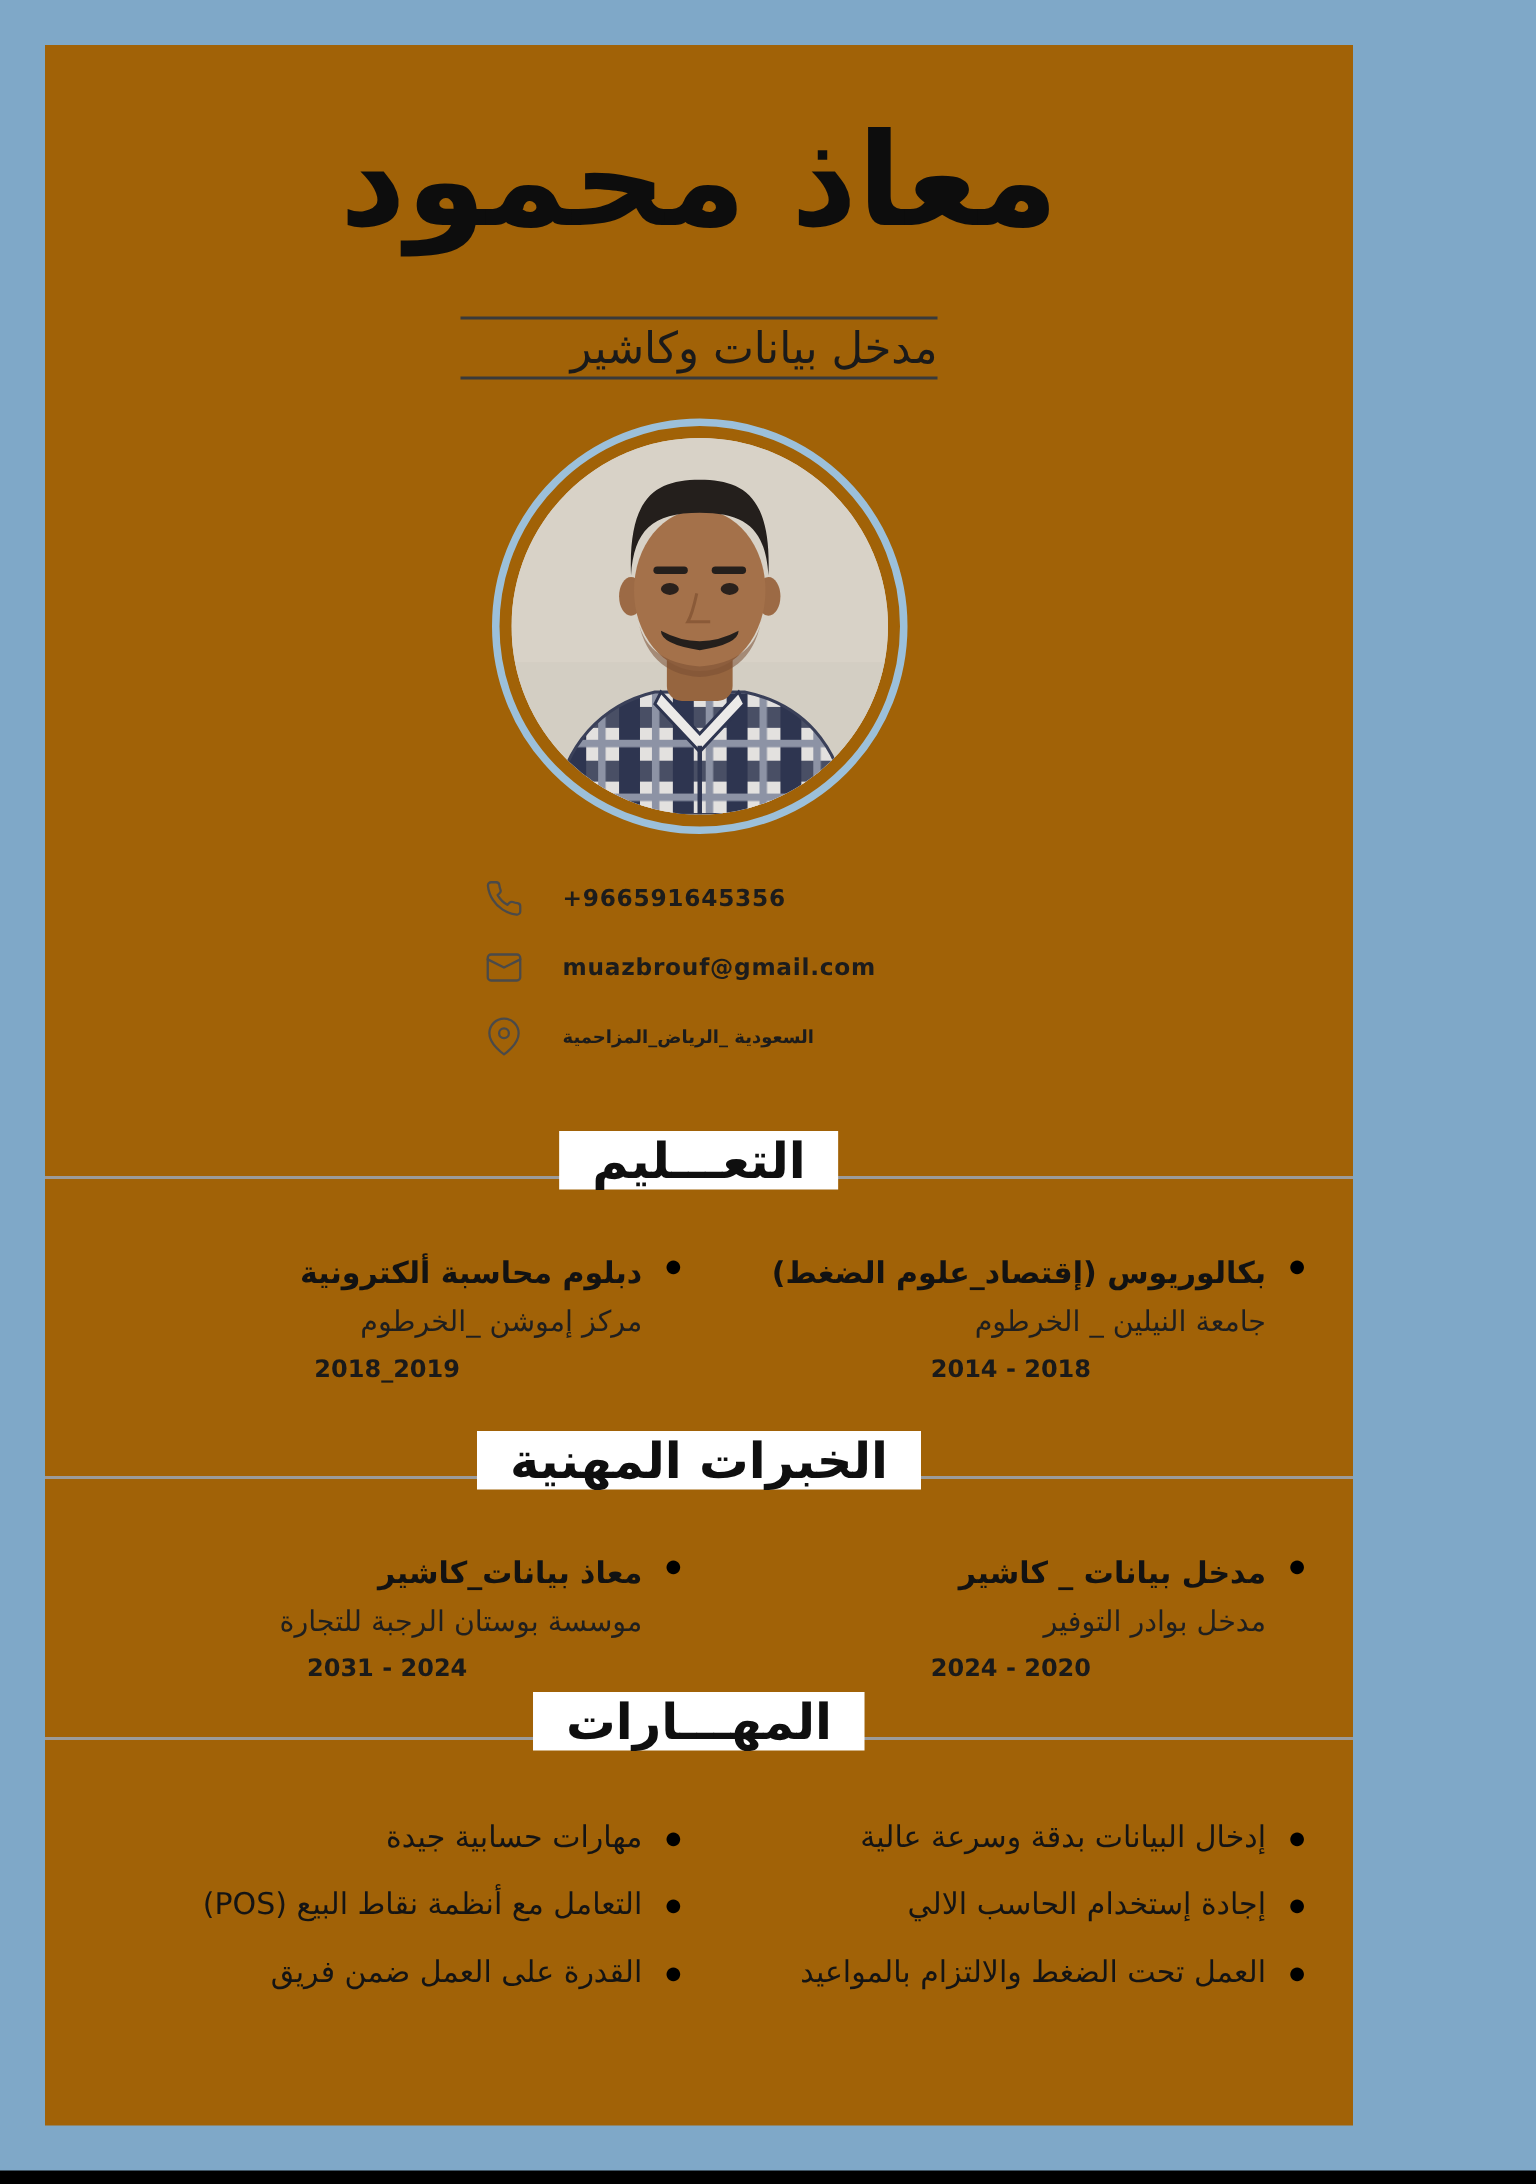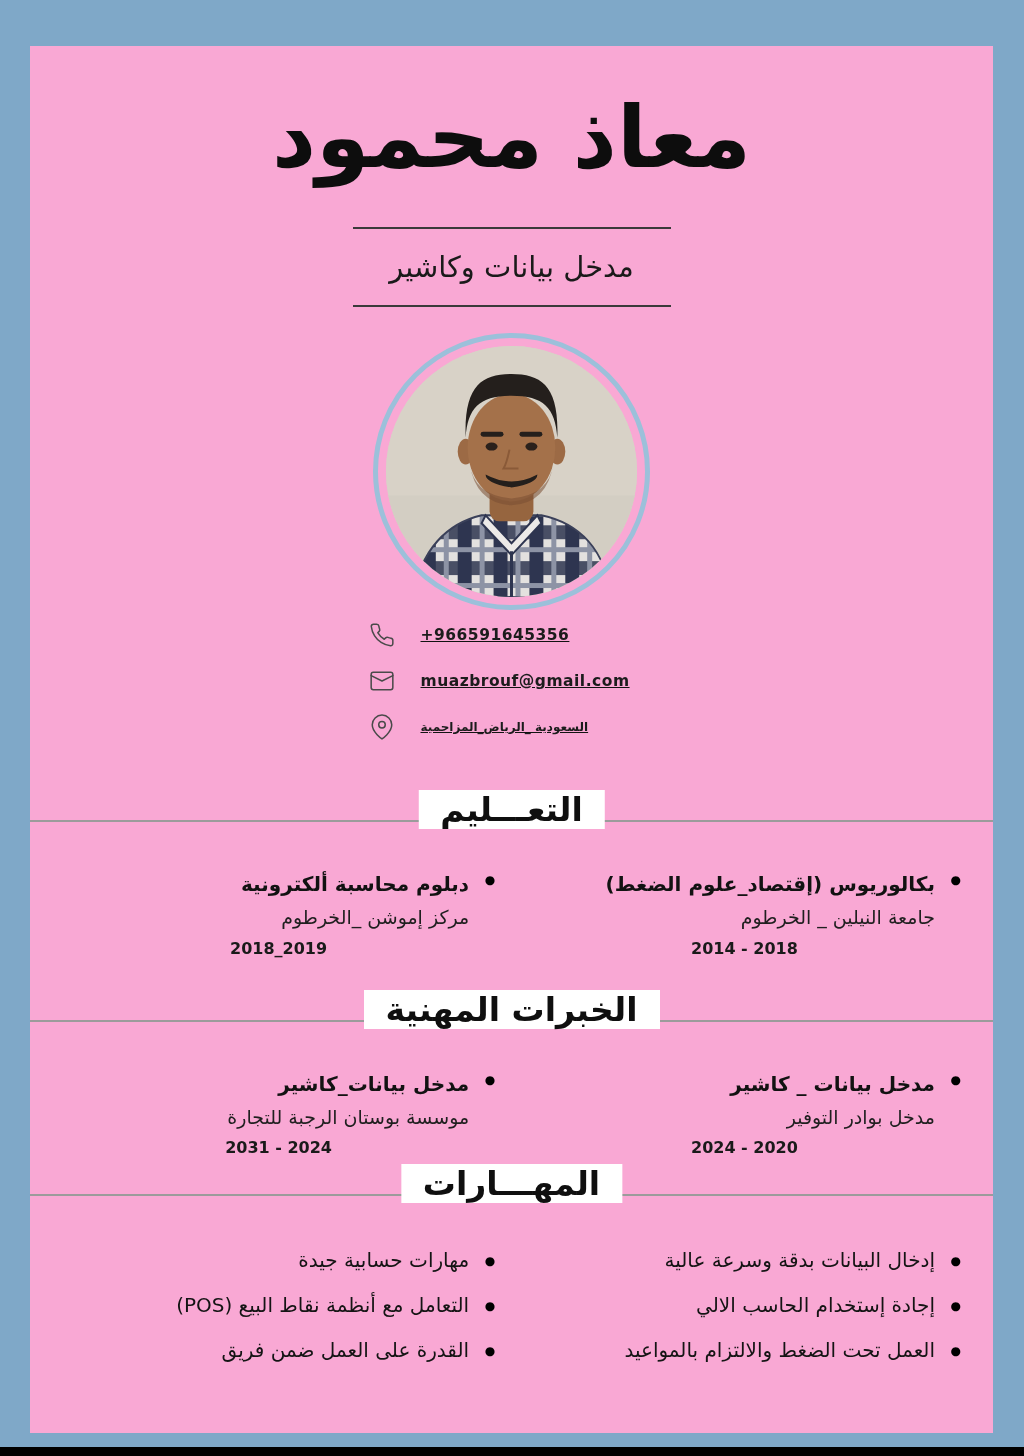--- a/index.html
+++ b/index.html
@@ -4,47 +4,47 @@
 <style>
   html,body{margin:0;padding:0;}
   body{
     width:1024px;height:1456px;position:relative;
     background:#7fa8c8;
     font-family:"DejaVu Sans",sans-serif;
     -webkit-font-smoothing:antialiased;
     overflow:hidden;
   }
   .page{
-    position:absolute;left:30px;top:46px;width:963px;height:1387px;
-    background:#f9a8d4;direction:rtl;color:#121212;overflow:hidden;
+    position:absolute;left:30px;top:30px;width:872px;height:1387px;
+    background:#a16207;direction:rtl;color:#121212;overflow:hidden;
   }
   .blackbar{position:absolute;left:0;bottom:0;width:1024px;height:9px;background:#000;}
 
   
   h1.name{
     margin:40px 0 0;text-align:center;
     font-size:86px;line-height:1.2;font-weight:bold;color:#0d0d0d;
   }
   .subtitle-box{
     width:318px;margin:38px auto 0;
     border-top:2px solid #3a3a3a;border-bottom:2px solid #3a3a3a;
-    padding:21px 0;text-align:center;
+    padding:2px 0;text-align:right;
   }
   .subtitle{font-size:29px;color:#1a1a1a;}
 
   
   .photo-ring{
     width:277px;height:277px;box-sizing:border-box;margin:26px auto 0;
     border-radius:50%;border:5px solid #9cc0da;
     display:flex;align-items:center;justify-content:center;
   }
   .photo{width:251px;height:251px;border-radius:50%;overflow:hidden;background:#d8d2c7;}
 
   
-  .contact{width:300px;margin:12px auto 0;direction:ltr;padding-left:14px;text-decoration:underline;}
+  .contact{width:300px;margin:30px auto 0;direction:ltr;padding-left:14px;}
   .contact-row{display:flex;align-items:center;margin-bottom:20px;height:26px;}
   .cicon{width:26px;height:26px;margin-right:26px;flex:none;color:#4a4a4a;}
   .cicon svg{width:100%;height:100%;}
   .ctext{font-size:15.5px;font-weight:600;letter-spacing:.5px;color:#1c1c1c;white-space:nowrap;}
   .ctext.rtl{direction:rtl;font-size:12px;}
 
   
   .sec-header{position:relative;height:46px;}
   .sec-header.edu{margin-top:58px;padding-left:44px;}
   .sec-header.exp{margin-top:40px;}
@@ -180,21 +180,21 @@
       <div class="entry-title">
         <span class="bullet">●</span>
         <span>مدخل بيانات _ كاشير</span>
       </div>
       <div class="entry-org">مدخل بوادر التوفير</div>
       <div class="entry-date">2024 - 2020</div>
     </div>
     <div class="entry">
       <div class="entry-title">
         <span class="bullet">●</span>
-        <span>مدخل بيانات_كاشير</span>
+        <span>معاذ بيانات_كاشير</span>
       </div>
       <div class="entry-org">موسسة بوستان الرجبة للتجارة</div>
       <div class="entry-date">2031 - 2024</div>
     </div>
   </div>
 
   <div class="sec-header skl">
     <div class="sec-line"></div>
     <span class="sec-title">المهـــارات</span>
   </div>

